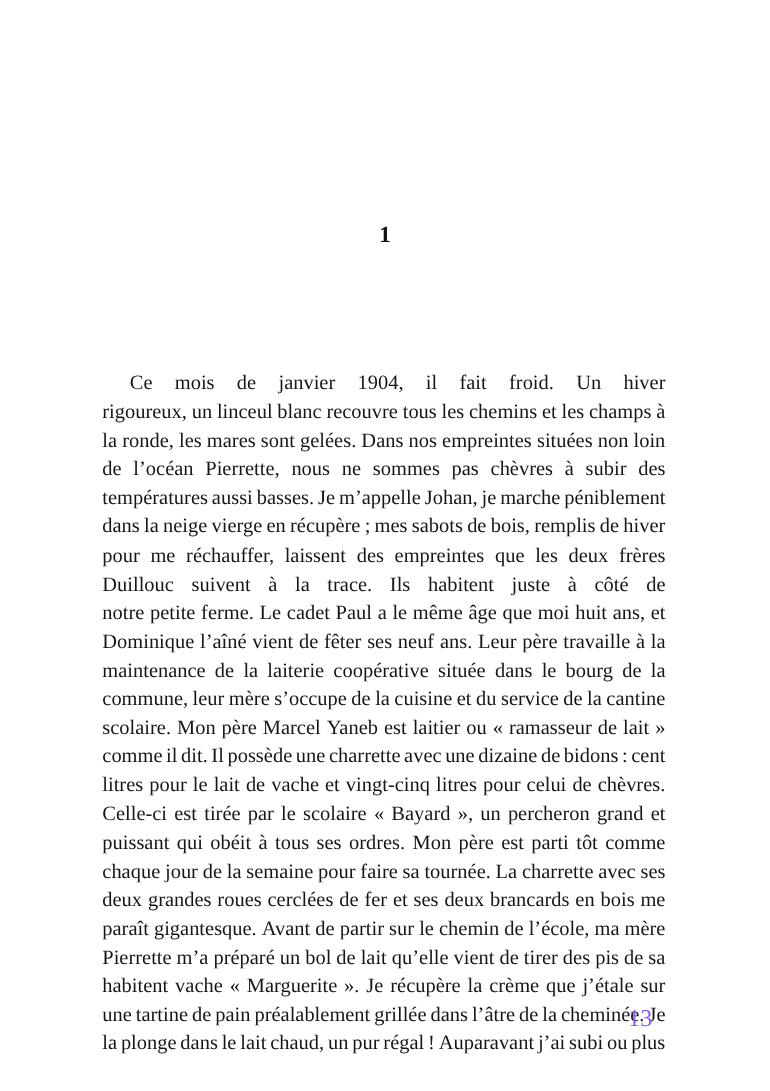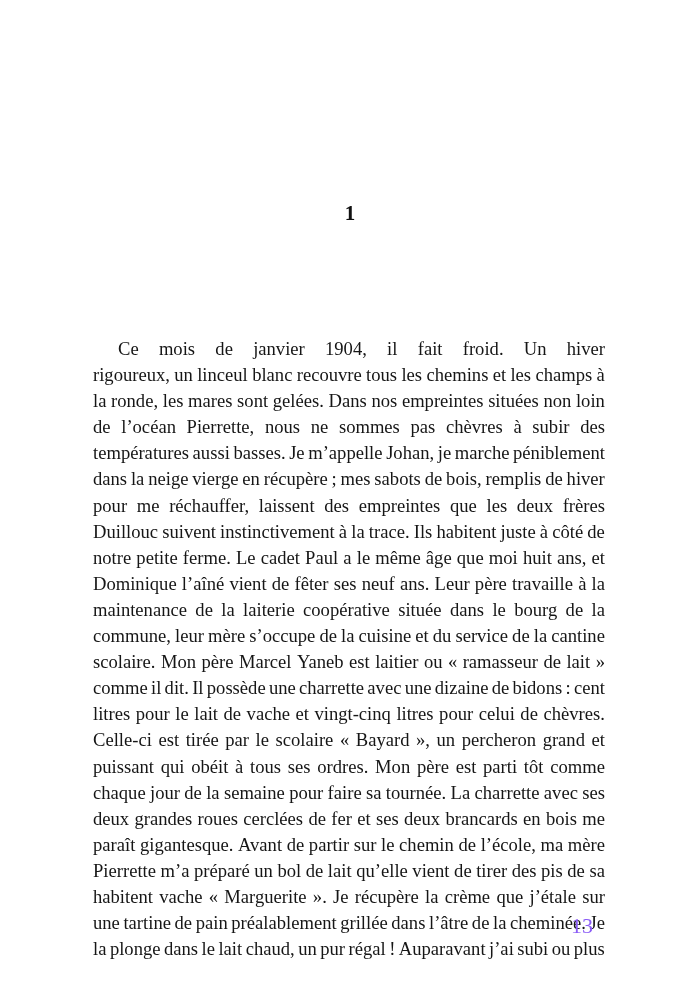--- a/index.html
+++ b/index.html
@@ -168,21 +168,20 @@
         <span>des</span>
         <span>empreintes</span>
         <span>que</span>
         <span>les</span>
         <span>deux</span>
         <span>frères</span>
       </div>
     <div class="jline">
         <span>Duillouc</span>
         <span>suivent</span>
-        <span>instinctivement</span>
         <span>à</span>
         <span>la</span>
         <span>trace.</span>
         <span>Ils</span>
         <span>habitent</span>
         <span>juste</span>
         <span>à</span>
         <span>côté</span>
         <span>de</span>
       </div>

